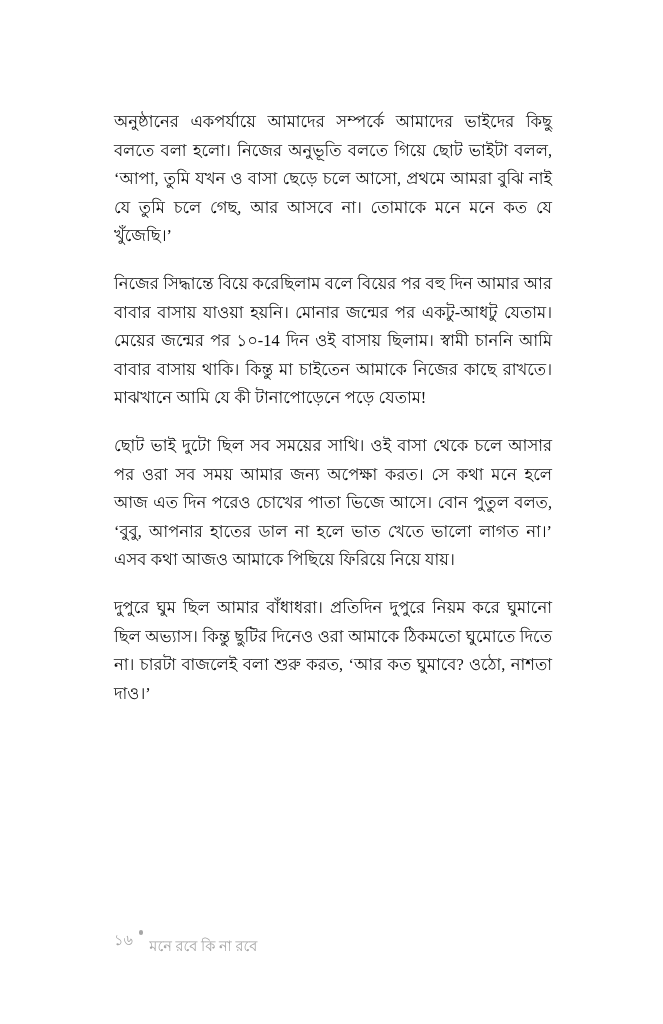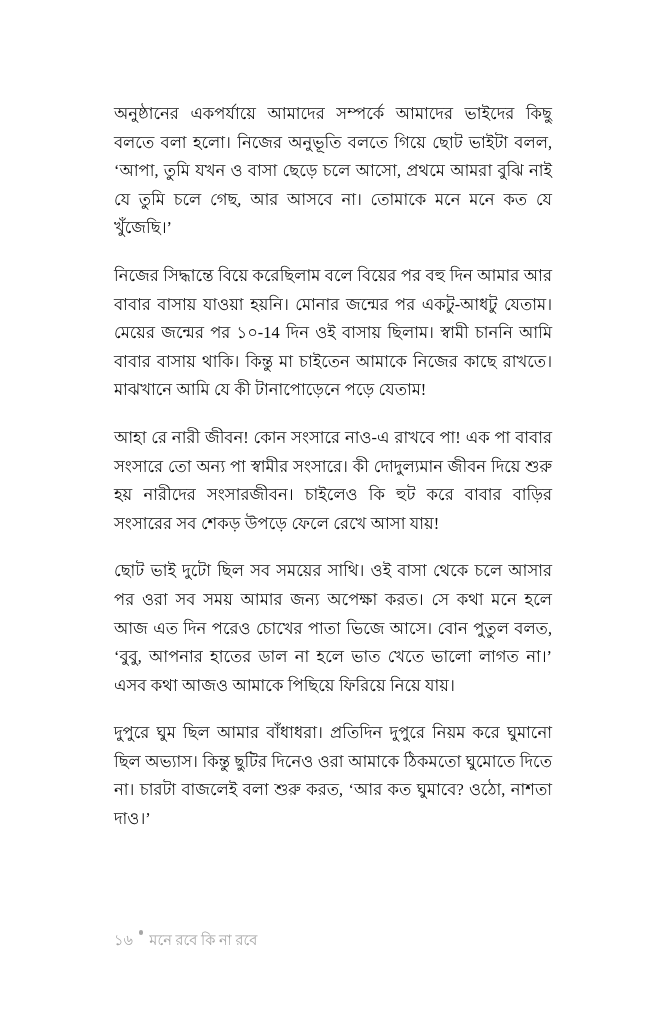--- a/index.html
+++ b/index.html
@@ -22,21 +22,21 @@
   .page {
     position: absolute;
     inset: 0;
     background: #ffffff;
   }
 
   
   .text-block {
     position: absolute;
     left: 114px;
-    top: 100px;
+    top: 108px;
     width: 438px;
   }
 
   .para {
     margin: 0 0 19px 0;
     font-size: 16.4px;
     line-height: 28.6px;
     text-align: justify;
     text-justify: inter-word;
     word-spacing: 0.02em;
@@ -72,31 +72,31 @@
     height: 4.5px;
     border-radius: 50%;
     background: #a6a6a6;
     flex: 0 0 auto;
     position: relative;
     top: 0px;
   }
 
   .footer .book-title {
     color: #a6a6a6;
+    margin-top: 6px;
   }
 </style>
 </head>
 <body>
 
 <div class="page">
 
   <div class="text-block">
     <p class="para">অনুষ্ঠানের একপর্যায়ে আমাদের সম্পর্কে আমাদের ভাইদের কিছু বলতে বলা হলো। নিজের অনুভূতি বলতে গিয়ে ছোট ভাইটা বলল, ‘আপা, তুমি যখন ও বাসা ছেড়ে চলে আসো, প্রথমে আমরা বুঝি নাই যে তুমি চলে গেছ, আর আসবে না। তোমাকে মনে মনে কত যে খুঁজেছি।’</p>
     <p class="para">নিজের সিদ্ধান্তে বিয়ে করেছিলাম বলে বিয়ের পর বহু দিন আমার আর বাবার বাসায় যাওয়া হয়নি। মোনার জন্মের পর একটু-আধটু যেতাম। মেয়ের জন্মের পর ১০-14 দিন ওই বাসায় ছিলাম। স্বামী চাননি আমি বাবার বাসায় থাকি। কিন্তু মা চাইতেন আমাকে নিজের কাছে রাখতে। মাঝখানে আমি যে কী টানাপোড়েনে পড়ে যেতাম!</p>
-    <p class="para">আহা রে নারী জীবন! কোন সংসারে নাও-এ রাখবে পা! এক পা বাবার সংসারে তো অন্য পা স্বামীর সংসারে। কী দোদুল্যমান জীবন দিয়ে শুরু হয় নারীদের সংসারজীবন। চাইলেও কি হুট করে বাবার বাড়ির সংসারের সব শেকড় উপড়ে ফেলে রেখে আসা যায়!</p>
     <p class="para">ছোট ভাই দুটো ছিল সব সময়ের সাথি। ওই বাসা থেকে চলে আসার পর ওরা সব সময় আমার জন্য অপেক্ষা করত। সে কথা মনে হলে আজ এত দিন পরেও চোখের পাতা ভিজে আসে। বোন পুতুল বলত, ‘বুবু, আপনার হাতের ডাল না হলে ভাত খেতে ভালো লাগত না।’ এসব কথা আজও আমাকে পিছিয়ে ফিরিয়ে নিয়ে যায়।</p>
     <p class="para">দুপুরে ঘুম ছিল আমার বাঁধাধরা। প্রতিদিন দুপুরে নিয়ম করে ঘুমানো ছিল অভ্যাস। কিন্তু ছুটির দিনেও ওরা আমাকে ঠিকমতো ঘুমোতে দিতে না। চারটা বাজলেই বলা শুরু করত, ‘আর কত ঘুমাবে? ওঠো, নাশতা দাও।’</p>
   </div>
 
   <div class="footer">
     <span class="page-number">১৬</span>
     <span class="dot"></span>
     <span class="book-title">মনে রবে কি না রবে</span>
   </div>
 

